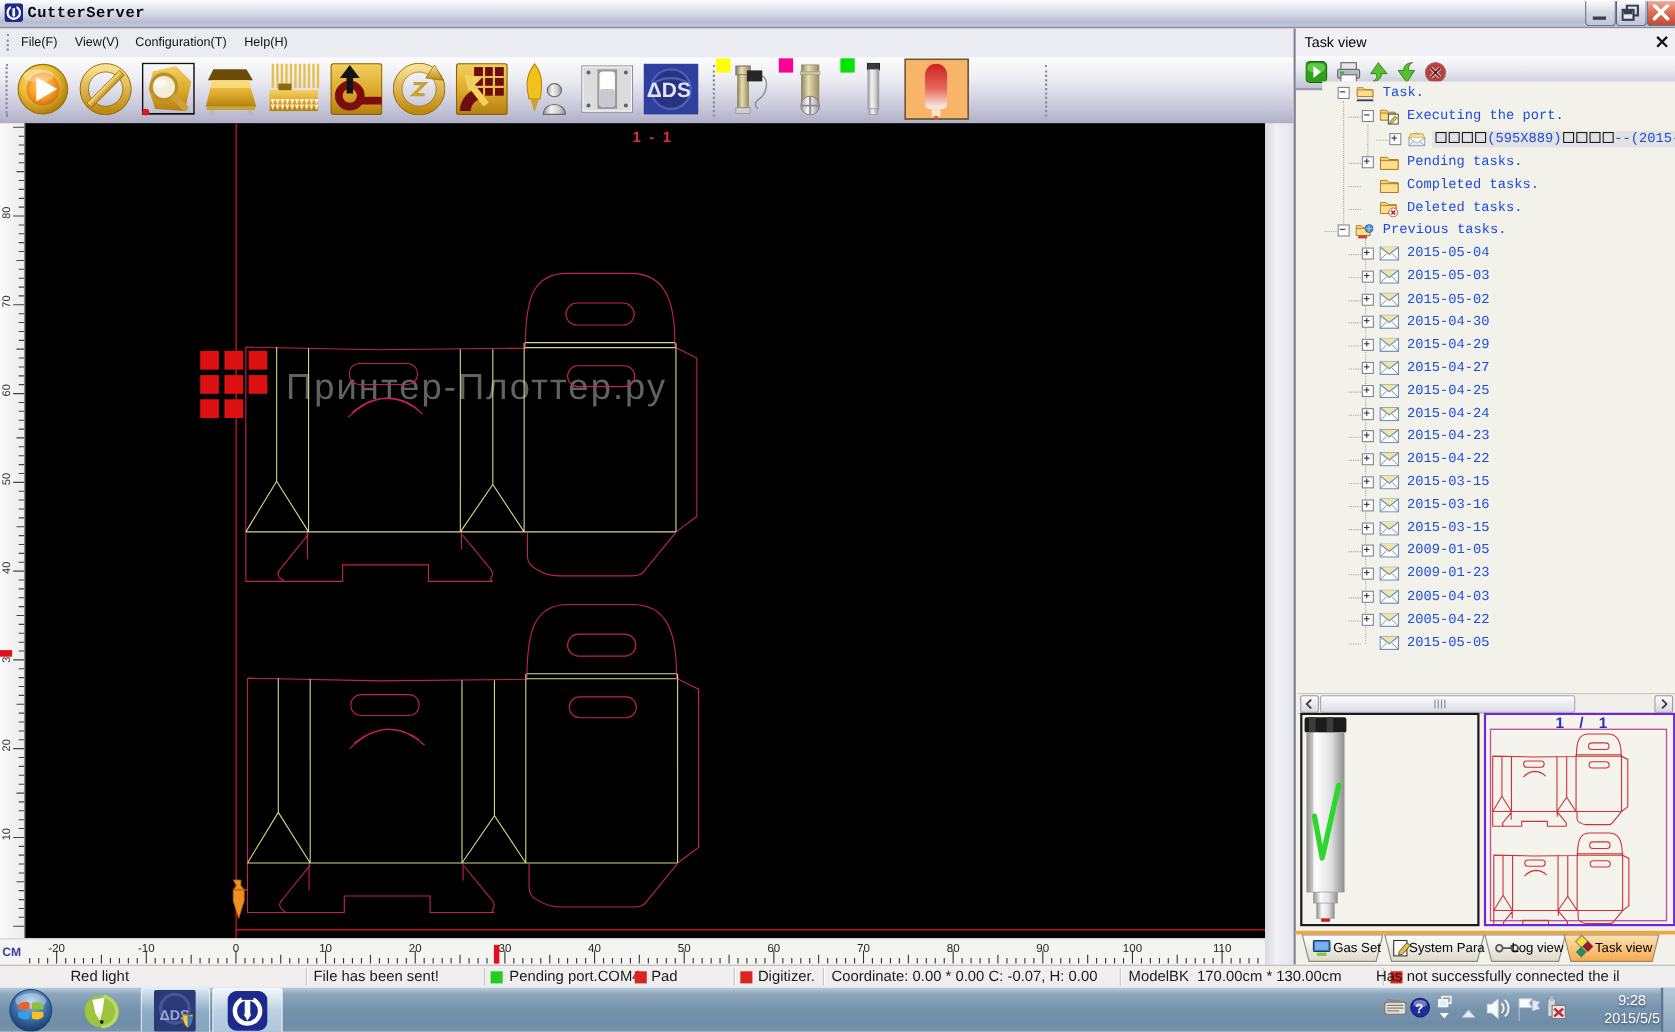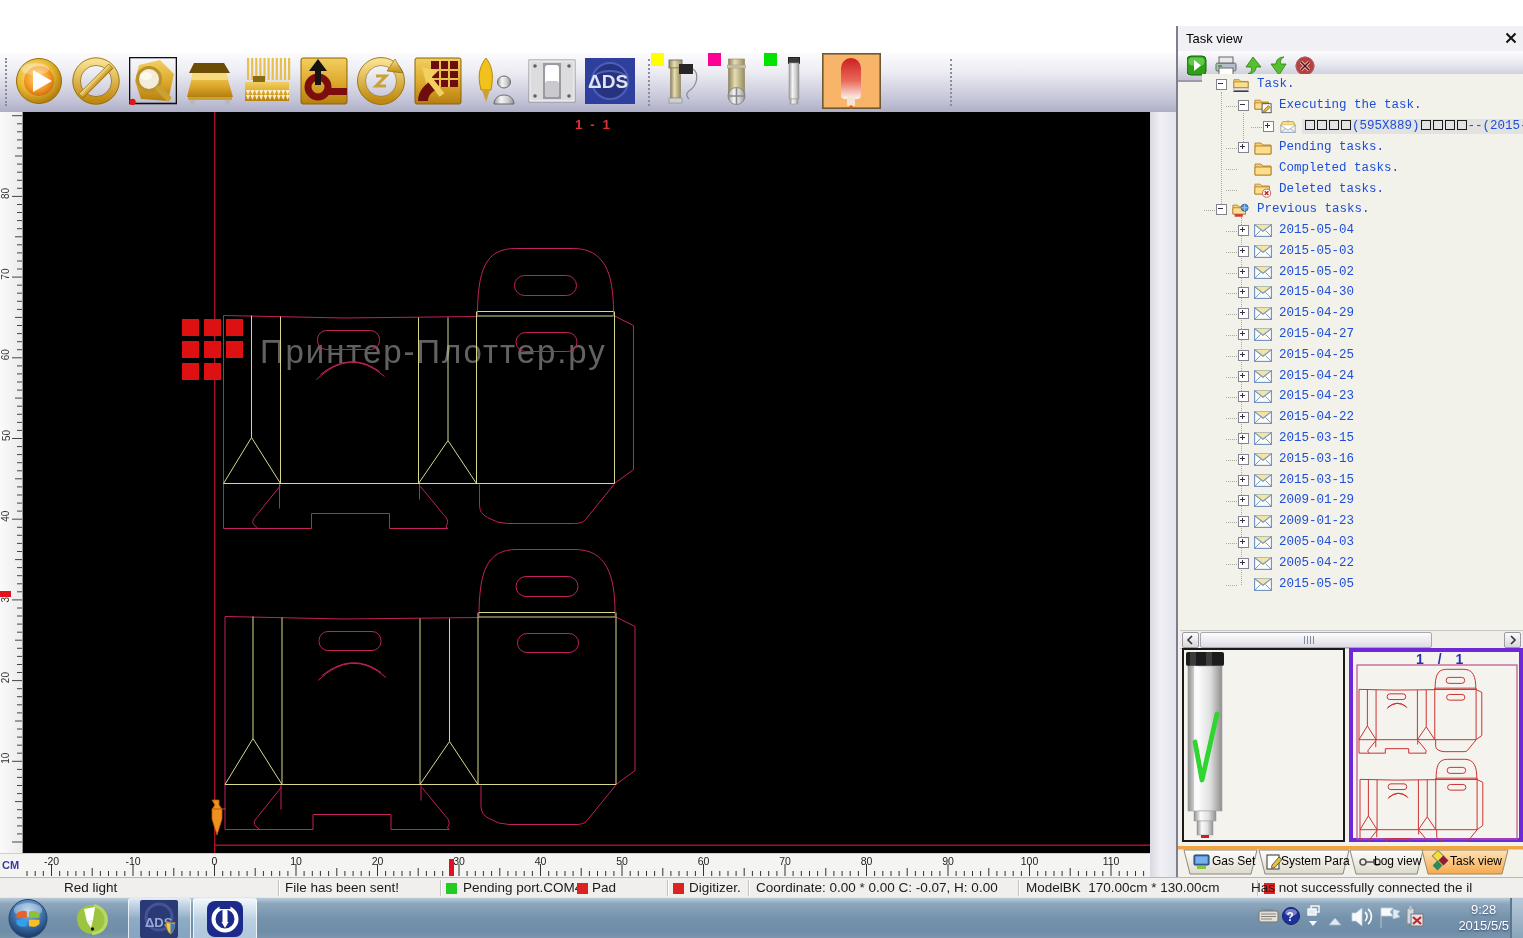--- a/index.html
+++ b/index.html
@@ -45,21 +45,53 @@
 .sq{position:absolute;top:5px;width:11px;height:11px;}
 #taskbar{left:0;top:897px;width:1523px;height:41px;
  background:linear-gradient(180deg,#b9cad8 0%,#8ca6bc 14%,#7693ac 48%,#6f8da8 80%,#7c96ae 100%);
  border-top:1px solid #dce8f2;}
 .tbtn{position:absolute;top:0px;height:40px;border:1px solid rgba(255,255,255,0.75);border-radius:3px;}
 #clock{position:absolute;right:14px;top:4px;color:#fff;font-size:13px;text-align:center;line-height:16px;text-shadow:0 1px 2px rgba(0,0,60,0.5);}
 #tabs{position:absolute;left:0;top:820px;width:345px;height:31px;background:#f2f1ea;}
 </style></head><body>
 <div id="app">
 
+<div id="titlebar" class="abs">
+ <svg id="titleicon" class="abs" viewBox="0 0 17 17">
+        <rect x="0" y="0" width="17" height="17" rx="3" fill="#1c2a8c"></rect>
+        <circle cx="8.5" cy="8.5" r="5.6" fill="none" stroke="#fff" stroke-width="2"></circle>
+        <rect x="7.3" y="2" width="2.4" height="9" fill="#fff"></rect>
+        <rect x="6" y="1.5" width="5" height="3" fill="#1c2a8c"></rect>
+        <path d="M8.5,13 l-1.5,-2.5 h3 z" fill="#fff"></path>
+      </svg>
+ <div id="titletext" class="abs">CutterServer</div>
+ <div id="btnmin" class="winbtn abs" style="left:1441px;">
+        <div style="position:absolute;left:6px;top:14px;width:12px;height:3px;background:#3a3f52;"></div>
+      </div>
+ <div id="btnmax" class="winbtn abs" style="left:1469px;">
+   <svg style="position:absolute;left:4px;top:3px" width="17" height="16" viewBox="0 0 17 16">
+          <rect x="5" y="1" width="10" height="9" fill="none" stroke="#3a3f52" stroke-width="2"></rect>
+          <rect x="1" y="5" width="10" height="9" fill="#e8eaf0" stroke="#3a3f52" stroke-width="2"></rect>
+          <rect x="2" y="6" width="8" height="3" fill="#3a3f52"></rect>
+        </svg>
+ </div>
+ <div id="btnclose" class="winbtn abs">
+   <svg style="position:absolute;left:4px;top:3px" width="16" height="15" viewBox="0 0 16 15">
+          <path d="M2,1 L14,13 M14,1 L2,13" stroke="#fff" stroke-width="3.2" stroke-linecap="round"></path>
+        </svg>
+ </div>
+</div>
 
+<div id="menubar" class="abs">
+ <div class="grip abs" style="left:6px;top:5px;height:15px;"></div>
+ <div class="menuitem abs" style="left:19px;">File(F)</div>
+ <div class="menuitem abs" style="left:68px;">View(V)</div>
+ <div class="menuitem abs" style="left:123px;">Configuration(T)</div>
+ <div class="menuitem abs" style="left:222px;">Help(H)</div>
+</div>
 <div id="toolbar" class="abs">
       <div class="grip abs" style="left:5px;top:6px;height:48px;"></div>
       <svg class="abs" style="left:0;top:0" width="0" height="0">
 <defs>
  <radialGradient id="gball" cx="40%" cy="35%" r="70%">
             <stop offset="0%" stop-color="#fdeBa0"></stop>
             <stop offset="55%" stop-color="#e8b830"></stop>
             <stop offset="100%" stop-color="#a87408"></stop>
           </radialGradient>
  <linearGradient id="gsq" x1="0" y1="0" x2="0" y2="1">
@@ -614,21 +646,21 @@
           <use href="#i-stack"></use>
         </svg>
         <div class="trow" style="left:55px;top:3px">Task.</div>
         <div class="doth" style="left:24px;top:32px;width:11px"></div>
         <div class="expb" style="left:36px;top:26px">
           <i></i>
         </div>
         <svg class="abs" style="left:52px;top:24px" width="18" height="16">
           <use href="#i-fdoc"></use>
         </svg>
-        <div class="trow" style="left:77px;top:24px">Executing the task.</div>
+        <div class="trow" style="left:77px;top:24px">Executing the port.</div>
         <div class="doth" style="left:49px;top:53px;width:11px"></div>
         <div class="expb" style="left:61px;top:47px">
           <i></i>
           <b class="v"></b>
         </div>
         <div class="abs" style="left:100px;top:45px;width:270px;height:15px;background:#e2e2e2"></div>
         <svg class="abs" style="left:77px;top:45px" width="18" height="16">
           <use href="#i-fopen"></use>
         </svg>
         <div class="trow" style="left:102px;top:45px"><i class="cjk"></i><i class="cjk"></i><i class="cjk"></i><i class="cjk"></i>(595X889)<i class="cjk"></i><i class="cjk"></i><i class="cjk"></i><i class="cjk"></i>--(2015-</div>
@@ -777,21 +809,21 @@
         </svg>
         <div class="trow" style="left:77px;top:399px">2015-03-15</div>
         <div class="doth" style="left:24px;top:427px;width:11px"></div>
         <div class="expb" style="left:36px;top:421px">
           <i></i>
           <b class="v"></b>
         </div>
         <svg class="abs" style="left:52px;top:420px" width="18" height="13">
           <use href="#i-env"></use>
         </svg>
-        <div class="trow" style="left:77px;top:419px">2009-01-29</div>
+        <div class="trow" style="left:77px;top:419px">2009-01-05</div>
         <div class="doth" style="left:24px;top:448px;width:11px"></div>
         <div class="expb" style="left:36px;top:442px">
           <i></i>
           <b class="v"></b>
         </div>
         <svg class="abs" style="left:52px;top:441px" width="18" height="13">
           <use href="#i-env"></use>
         </svg>
         <div class="trow" style="left:77px;top:440px">2009-01-23</div>
         <div class="doth" style="left:24px;top:469px;width:11px"></div>
@@ -844,21 +876,21 @@
           <rect x="2" y="2" width="38" height="14" rx="2" fill="#1c1c1c"></rect>
           <rect x="6" y="2" width="6" height="14" fill="#3c3c3c"></rect>
           <rect x="22" y="2" width="6" height="14" fill="#3c3c3c"></rect>
           <rect x="4" y="16" width="34" height="145" fill="url(#pensil)" stroke="#a0a0a0" stroke-width="0.6"></rect>
           <rect x="10" y="16" width="4" height="145" fill="#fff" opacity="0.8"></rect>
           <rect x="10" y="161" width="22" height="10" fill="url(#pensil)" stroke="#999" stroke-width="0.5"></rect>
           <rect x="13" y="171" width="16" height="14" fill="url(#pensil)" stroke="#999" stroke-width="0.5"></rect>
           <rect x="17" y="185" width="8" height="3" fill="#cc2020"></rect>
           <path d="M11,92 L18,130 L33,64" fill="none" stroke="#2ed62e" stroke-width="4.8" stroke-linecap="round" stroke-linejoin="round"></path>
         </svg></div>
-      <div class="abs" style="left:171px;top:622px;width:174px;height:194px;background:#f4f3ee;border:4px solid #6d28d9;box-sizing:border-box"><svg width="170" height="190" viewBox="0 0 170 190">
+      <div class="abs" style="left:171px;top:622px;width:174px;height:194px;background:#f4f3ee;border:2px solid #6d28d9;box-sizing:border-box"><svg width="170" height="190" viewBox="0 0 170 190">
           <text x="63" y="12" font-size="14" font-weight="bold" fill="#2233bb" letter-spacing="5">1 / 1</text>
           <rect x="4" y="13" width="160" height="174" fill="none" stroke="#c05090" stroke-width="1.2"></rect>
           <g transform="translate(6,17) scale(0.2995)">
             <use href="#dcut" stroke="#cc3333"></use>
             <use href="#dfold" stroke="#cc3333"></use>
           </g>
           <g transform="translate(7,107) scale(0.2995)">
             <use href="#dcut" stroke="#cc3333"></use>
             <use href="#dfold" stroke="#cc3333"></use>
           </g>

